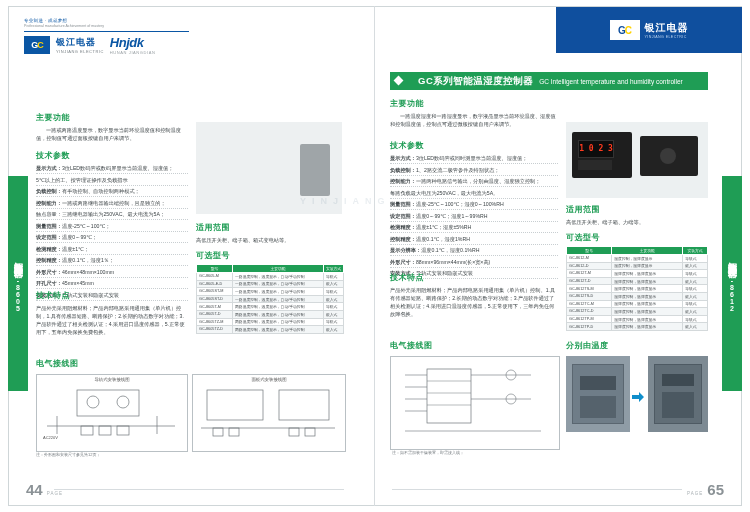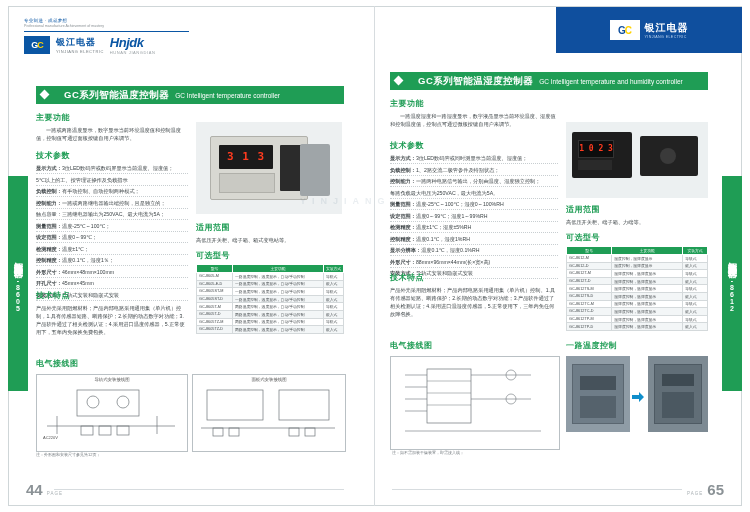--- a/index.html
+++ b/index.html
@@ -123,24 +123,20 @@
 
   <div class="vtab left">
     <span>智能温湿度控制器</span>
     <span class="en">GC-8605</span>
   </div>
   <div class="vtab right">
     <span>智能温湿度控制器</span>
     <span class="en">GC-8612</span>
   </div>
 
-  <div class="titlebar" style="left:36px;top:86px;width:308px;">
-    <span class="cn">GC系列智能温度控制器</span>
-    <span class="en">GC Intelligent temperature controller</span>
-  </div>
 
   <div style="position:absolute;left:36px;top:112px;width:150px;">
     <div class="h3">主要功能</div>
     <div class="body">
       <span class="ind">一路或两路温度显示，数字显示当前环境温度值和控制温度值，控制值可通过面板按键自用户来调节。</span>
     </div>
   </div>
 
   <div style="position:absolute;left:36px;top:150px;width:152px;">
     <div class="h3">技术参数</div>
@@ -159,27 +155,20 @@
       <div class="specline"><b>安装方式：</b><span>导轨式安装和隐嵌式安装</span></div>
     </div>
   </div>
 
   <div style="position:absolute;left:36px;top:290px;width:152px;">
     <div class="h3">技术特点</div>
     <div class="body">产品外壳采用阻燃材料；产品内部电路采用通用集（单片机）控制，1.具有传感器短路、断路保护；2.长期的动态数字对功能；3.产品软件通过了相关检测认证；4.采用进口温度传感器，5.正常使用下，五年内免保换免费包换。</div>
   </div>
 
   <div class="imgbox" style="left:196px;top:122px;width:146px;height:92px;background:#edf0f1;">
-    <div style="position:absolute;left:14px;top:14px;width:96px;height:62px;background:#d8d8d2;border:1px solid #b0b0aa;border-radius:2px;">
-      <div style="position:absolute;left:8px;top:8px;width:54px;height:24px;background:#1b1b1b;border-radius:1px;">
-        <div style="color:#ff3b1f;font-family:'DejaVu Sans Mono',monospace;font-size:11px;font-weight:bold;text-align:center;line-height:24px;letter-spacing:1px;">3 1 3</div>
-      </div>
-      <div style="position:absolute;left:8px;top:36px;width:54px;height:18px;background:#c9c9c3;border:1px solid #b0b0aa;"></div>
-      <div style="position:absolute;right:5px;top:8px;width:22px;height:46px;background:#2b2b2b;border-radius:1px;"></div>
-    </div>
     <div style="position:absolute;left:104px;top:22px;width:30px;height:52px;background:#9fa5a8;border-radius:2px;"></div>
   </div>
 
   <div style="position:absolute;left:196px;top:222px;width:148px;">
     <div class="h3">适用范围</div>
     <div class="body">高低压开关柜、端子箱、箱式变电站等。</div>
   </div>
 
   <div style="position:absolute;left:196px;top:250px;width:148px;">
     <div class="h3">可选型号</div>
@@ -400,21 +389,21 @@
       <line x1="80" y1="18" x2="140" y2="18" stroke="#6d7478" stroke-width="0.6"></line>
       <line x1="80" y1="42" x2="140" y2="42" stroke="#6d7478" stroke-width="0.6"></line>
       <circle cx="120" cy="18" r="5" fill="none" stroke="#6d7478" stroke-width="0.6"></circle>
       <circle cx="120" cy="42" r="5" fill="none" stroke="#6d7478" stroke-width="0.6"></circle>
       <line x1="14" y1="74" x2="150" y2="74" stroke="#6d7478" stroke-width="0.6"></line>
     </svg>
   </div>
   <div style="position:absolute;left:392px;top:450px;font-size:4px;color:#767c80;">注：如不需加装干燥装置，即需接入线；</div>
 
   <div style="position:absolute;left:566px;top:340px;width:142px;">
-    <div class="h3">一路温度控制</div>
+    <div class="h3">分别由温度</div>
   </div>
   <div class="imgbox" style="left:566px;top:356px;width:64px;height:76px;background:#8f9ca6;">
     <div style="position:absolute;left:6px;top:8px;right:6px;bottom:8px;background:#6f7d88;border:1px solid #5a6670;"></div>
     <div style="position:absolute;left:14px;top:20px;width:36px;height:14px;background:#46525b;"></div>
     <div style="position:absolute;left:14px;top:40px;width:36px;height:22px;background:#55626c;"></div>
   </div>
   <div style="position:absolute;left:632px;top:388px;width:12px;height:10px;">
     <svg width="12" height="10">
         <polygon points="0,3 7,3 7,0 12,5 7,10 7,7 0,7" fill="#0f8ecb"></polygon>
       </svg>

